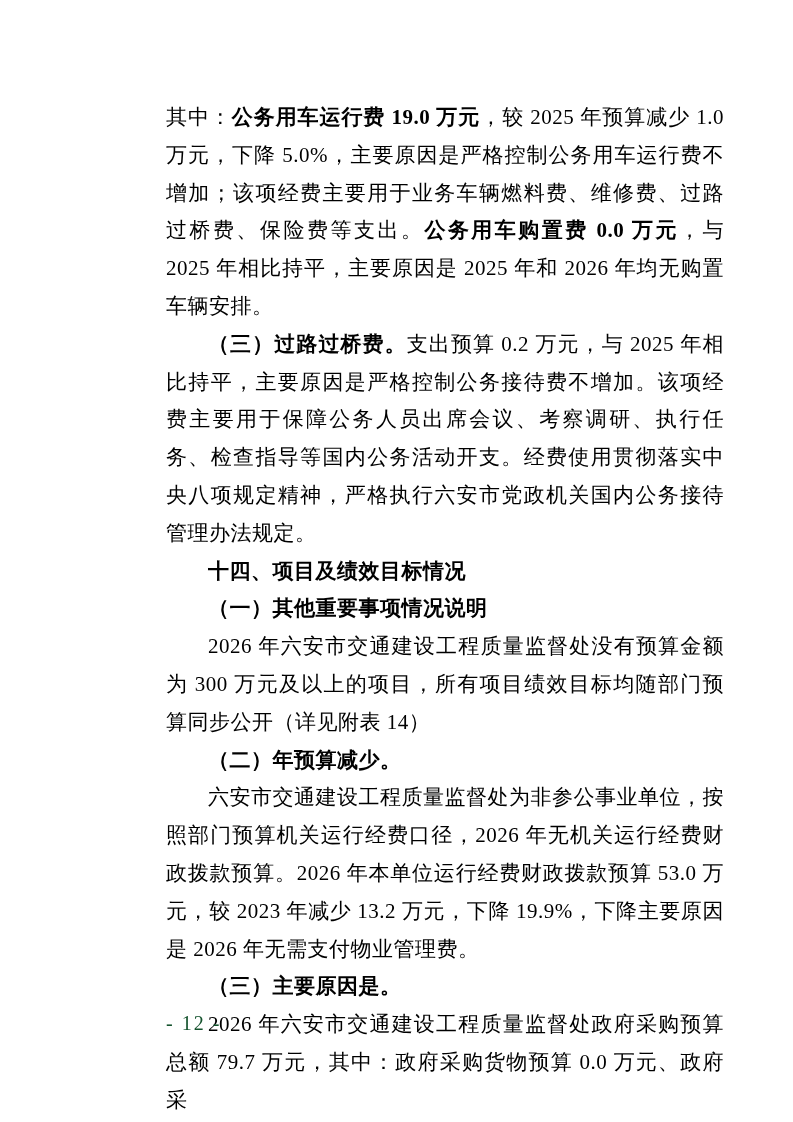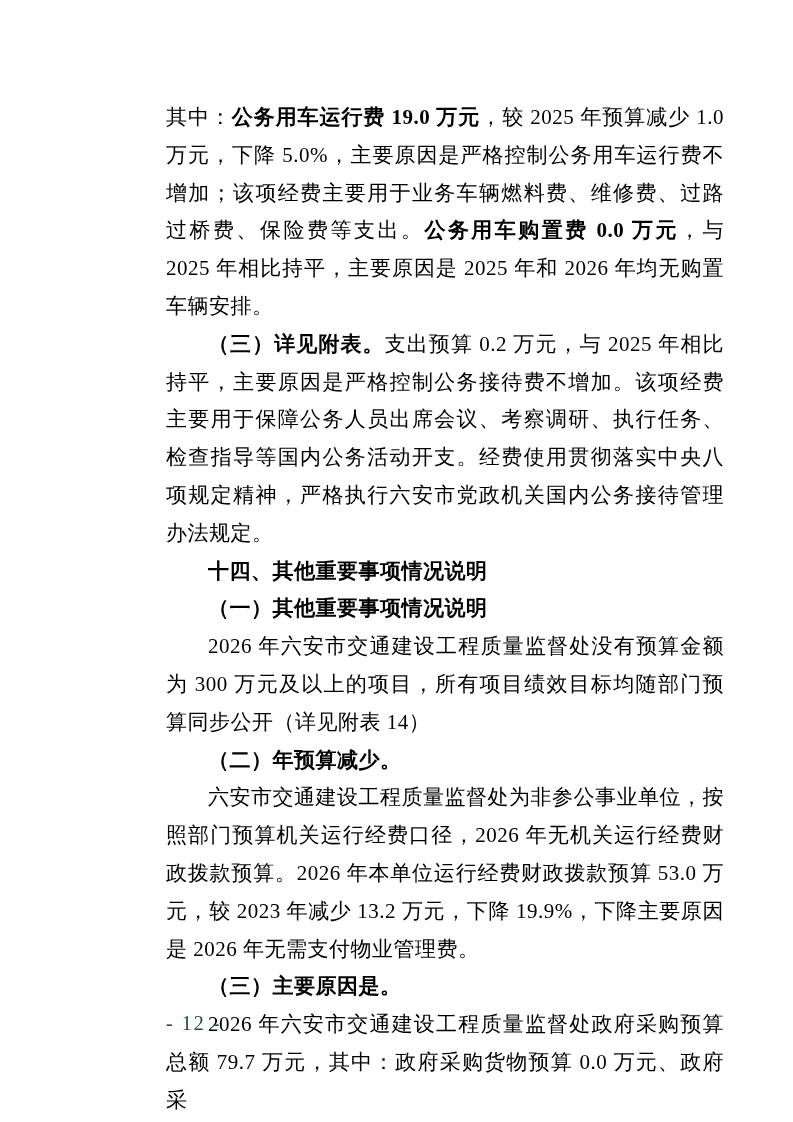--- a/index.html
+++ b/index.html
@@ -52,23 +52,23 @@
   }
 </style>
 </head>
 <body>
 
 <div class="page">
   <div class="content">
 
     <p class="para"><span>其中：</span><span class="bold">公务用车运行费 19.0 万元</span><span>，较 2025 年预算减少 1.0 万元，下降 5.0%，主要原因是严格控制公务用车运行费不增加；该项经费主要用于业务车辆燃料费、维修费、过路过桥费、保险费等支出。</span><span class="bold">公务用车购置费 0.0 万元</span><span>，与 2025 年相比持平，主要原因是 2025 年和 2026 年均无购置车辆安排。</span></p>
 
-    <p class="para indent"><span class="bold">（三）详见附表。</span><span>支出预算 0.2 万元，与 2025 年相比持平，主要原因是严格控制公务接待费不增加。该项经费主要用于保障公务人员出席会议、考察调研、执行任务、检查指导等国内公务活动开支。经费使用贯彻落实中央八项规定精神，严格执行六安市党政机关国内公务接待管理办法规定。</span></p>
+    <p class="para indent"><span class="bold">（三）过路过桥费。</span><span>支出预算 0.2 万元，与 2025 年相比持平，主要原因是严格控制公务接待费不增加。该项经费主要用于保障公务人员出席会议、考察调研、执行任务、检查指导等国内公务活动开支。经费使用贯彻落实中央八项规定精神，严格执行六安市党政机关国内公务接待管理办法规定。</span></p>
 
-    <p class="para indent heading"><span>十四、其他重要事项情况说明</span></p>
+    <p class="para indent heading"><span>十四、项目及绩效目标情况</span></p>
 
     <p class="para indent heading"><span>（一）其他重要事项情况说明</span></p>
 
     <p class="para indent"><span>2026 年六安市交通建设工程质量监督处没有预算金额为 300 万元及以上的项目，所有项目绩效目标均随部门预算同步公开（详见附表 14）</span></p>
 
     <p class="para indent heading"><span>（二）年预算减少。</span></p>
 
     <p class="para indent"><span>六安市交通建设工程质量监督处为非参公事业单位，按照部门预算机关运行经费口径，2026 年无机关运行经费财政拨款预算。2026 年本单位运行经费财政拨款预算 53.0 万元，较 2023 年减少 13.2 万元，下降 19.9%，下降主要原因是 2026 年无需支付物业管理费。</span></p>
 
     <p class="para indent heading"><span>（三）主要原因是。</span></p>

